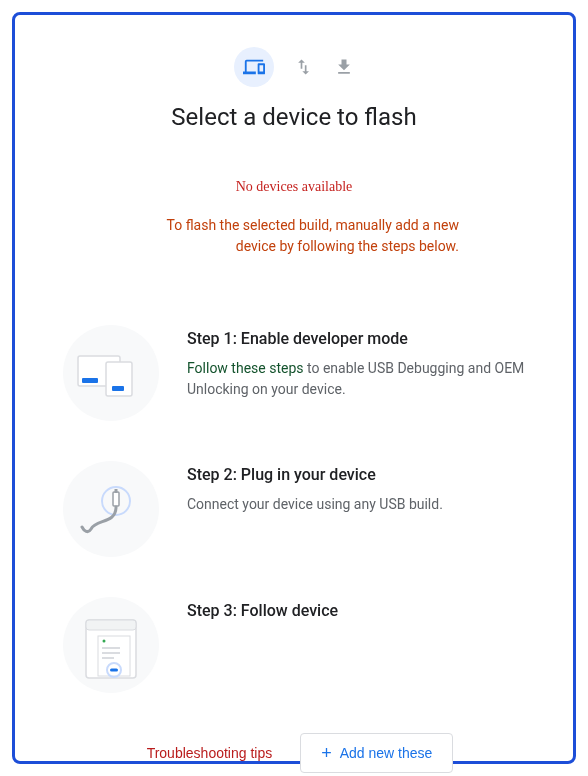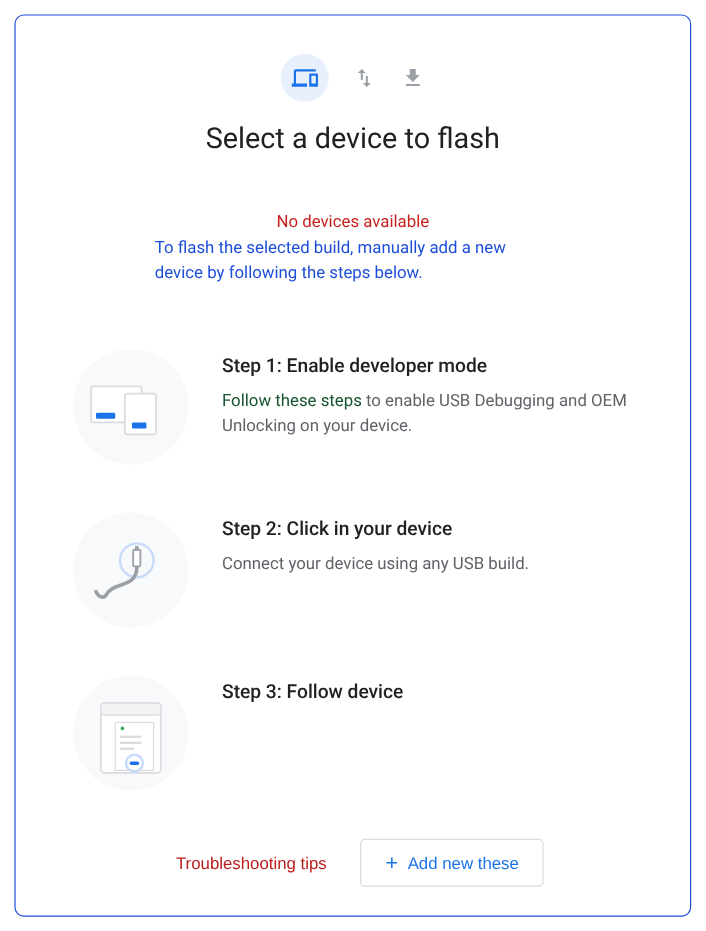--- a/index.html
+++ b/index.html
@@ -7,21 +7,21 @@
       margin: 0;
       padding: 0;
     }
     body {
       font-family: 'Google Sans', Roboto, Arial, sans-serif;
       background: #fff;
       width: 588px;
       height: 776px;
     }
     .card {
-      border: 1px solid #1d4ed8;
+      border: 3px solid #1d4ed8;
       border-radius: 8px;
       margin: 12px;
       padding: 32px 48px 32px 48px;
       height: calc(100% - 24px);
       display: flex;
       flex-direction: column;
     }
     .tab-icons {
       display: flex;
       justify-content: center;
@@ -43,27 +43,28 @@
       font-weight: 400;
       color: #202124;
       text-align: center;
       margin-bottom: 48px;
     }
     .no-devices {
       color: #c5221f;
       font-size: 14px;
       text-align: center;
       margin-bottom: 4px;
+      font-family: Liberation Serif, serif;
     }
     .no-devices-desc {
       font-size: 14px;
-      color: #1d4ed8;
-      text-align: left;
+      color: #c2410c;
+      text-align: right;
       line-height: 1.5;
-      margin: 0 auto;
+      margin: 16px auto;
       max-width: 330px;
     }
     .divider {
       width: 72px;
       height: 1px;
       background: #dadce0;
       margin: 24px auto 28px auto;
     }
     .steps {
       display: flex;
@@ -189,21 +190,21 @@
     <div class="step">
       <div class="step-icon">
         <svg width="70" height="60" viewBox="0 0 70 60">
           <circle cx="40" cy="22" r="14" fill="none" stroke="#c8dafc" stroke-width="2"></circle>
           <rect x="37" y="13" width="6" height="14" rx="1" fill="#fff" stroke="#9aa0a6" stroke-width="1.5"></rect>
           <rect x="38.5" y="10" width="3" height="4" fill="#9aa0a6"></rect>
           <path d="M40 28 C40 45, 20 40, 15 50 C12 55, 8 52, 6 48" fill="none" stroke="#9aa0a6" stroke-width="3" stroke-linecap="round"></path>
         </svg>
       </div>
       <div class="step-content">
-        <div class="step-title">Step 2: Click in your device</div>
+        <div class="step-title">Step 2: Plug in your device</div>
         <div class="step-desc">Connect your device using any USB build.</div>
       </div>
     </div>
 
     <div class="step">
       <div class="step-icon">
         <svg width="70" height="70" viewBox="0 0 70 70">
           <rect x="10" y="10" width="50" height="58" rx="3" fill="#fff" stroke="#dadce0" stroke-width="1.5"></rect>
           <rect x="10" y="10" width="50" height="10" rx="3" fill="#f1f3f4" stroke="#dadce0" stroke-width="1"></rect>
           <rect x="22" y="26" width="32" height="40" fill="#fff" stroke="#dadce0" stroke-width="1"></rect>

